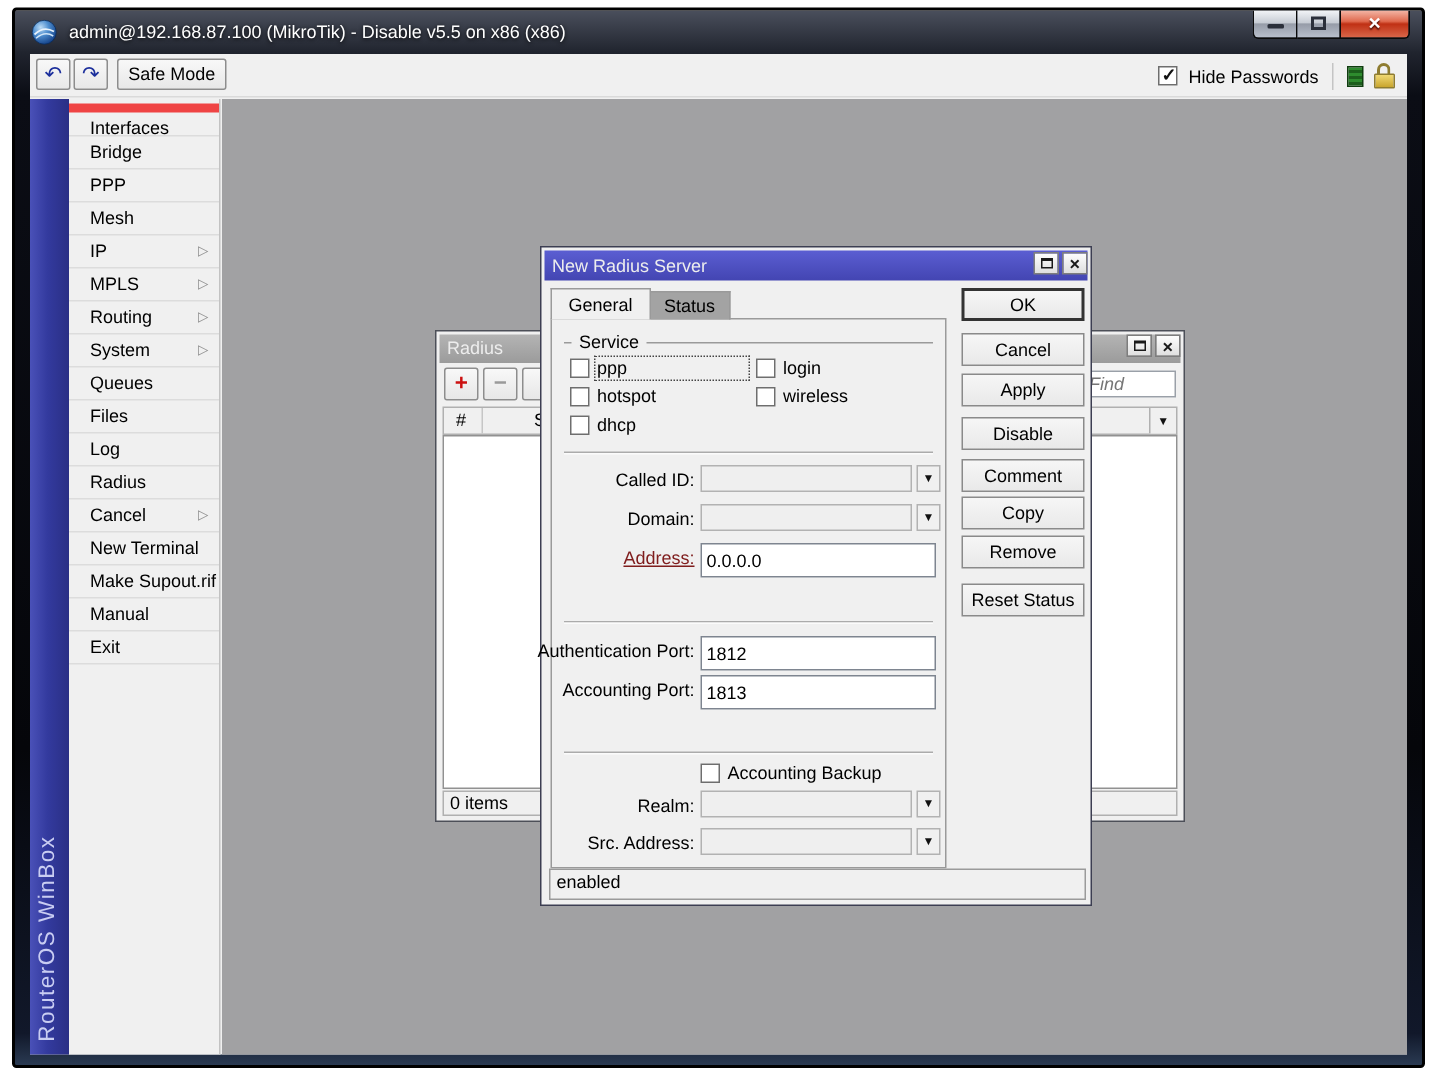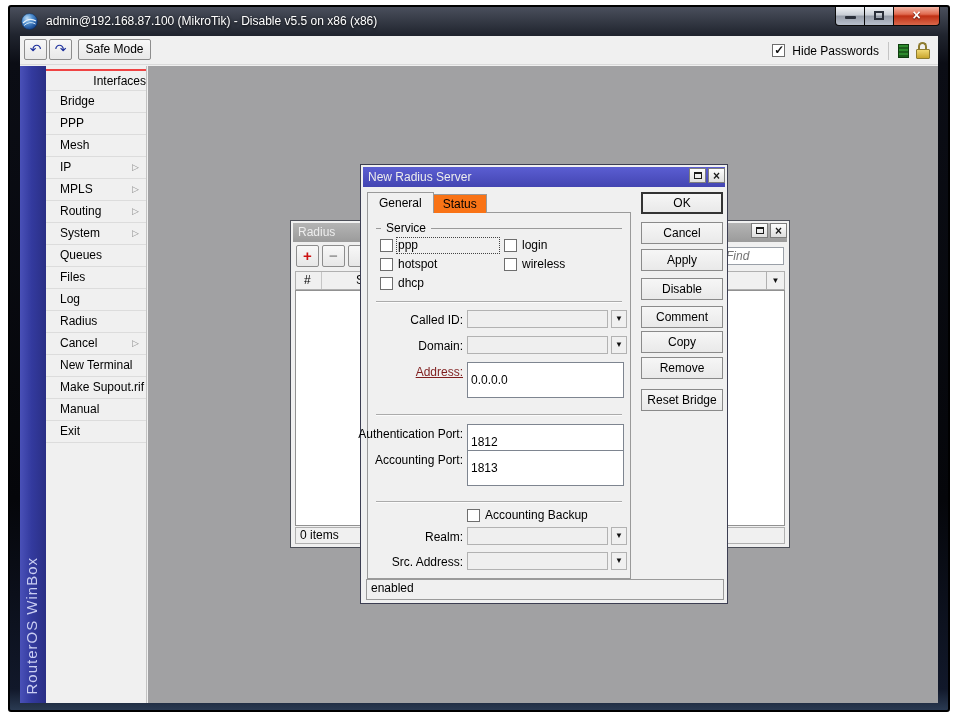--- a/index.html
+++ b/index.html
@@ -41,21 +41,21 @@
   .lock .shackle { position:absolute; left:2px; top:0; width:9px; height:8px; border:2px solid #8e7c30; border-bottom:none; border-radius:5px 5px 0 0; }
   .lock .body { position:absolute; left:0; bottom:0; width:14px; height:10px; background:linear-gradient(180deg,#f0d873,#c9a62e); border:1px solid #8e7c30; border-radius:1px; }
 
   .content { position:absolute; left:0; top:30px; right:0; bottom:0; }
   .strip { position:absolute; left:0; top:0; width:26px; height:100%;
     background:linear-gradient(90deg,#4a51b8 0%,#333a9e 45%,#2a2f85 100%); }
   .brand-vert { position:absolute; left:3px; bottom:8px; writing-mode:vertical-rl; transform:rotate(180deg);
     color:#c9cdf2; font-size:15px; letter-spacing:1px; white-space:nowrap; }
   .menu { position:absolute; left:26px; top:0; width:101px; height:100%; background:#f0f0f0; border-right:1px solid #c2c2c2; padding-top:3px; }
   .menu-item { position:relative; height:22px; line-height:21px; padding-left:14px; border-bottom:1px solid #dcdcdc; cursor:default; }
-  .menu-item:first-child { border-top:2px solid #ef4444;text-align:right; }
+  .menu-item:first-child { border-top:6px solid #ef4444; }
   .submenu-arrow { position:absolute; right:7px; top:0; color:#8f8f8f; font-size:9px; }
   .workspace { position:absolute; left:128px; top:0; right:0; bottom:0; background:#a1a1a3; }
 
   
   .cwin { position:absolute; background:#f0f0f0; border:1px solid #4c4f58; }
   .ctitle { position:absolute; left:2px; right:2px; top:2px; height:19px; line-height:19px; padding-left:5px; color:#ededed; overflow:hidden; }
   .ctitle-btns { position:absolute; right:2px; top:2px; display:flex; gap:2px; }
   .cbtn { width:17px; height:15px; background:linear-gradient(180deg,#fdfdfd,#dfdfdf); border:1px solid #7d7d7d; position:relative; text-align:center; }
   .cbtn .sq { position:absolute; left:4px; top:3px; width:8px; height:7px; border:1px solid #1a1a1a; border-top-width:2px; }
   .cbtn .x { line-height:13px; font-weight:bold; font-size:12px; color:#1a1a1a; }
@@ -76,38 +76,38 @@
   .rhead .h-drop { position:absolute; right:0; top:0; width:18px; height:100%; border-left:1px solid #b0b0b0; text-align:center; line-height:17px; font-size:8px; color:#111; background:#f0f0f0; }
   .rlist { position:absolute; left:4px; right:4px; top:69px; bottom:21px; background:#fff; border:1px solid #919191; }
   .rstatus { position:absolute; left:4px; right:4px; bottom:3px; height:17px; border:1px solid #b0b0b0; background:#f0f0f0; line-height:15px; padding-left:4px; }
 
   
   #dialog { left:360px; top:164px; width:368px; height:440px; z-index:10; border-color:#3c3e52; }
   #dialog .ctitle { background:linear-gradient(180deg,#5b5ed2,#4345b2); height:20px; line-height:20px; }
   #dialog .ctitle-btns { top:3px; }
   .tabs { position:absolute; left:6px; top:26px; height:22px; display:flex; align-items:flex-end; z-index:3; }
   .tab { border:1px solid #9a9a9a; border-bottom:none; padding:0 11px; line-height:20px; height:21px; background:#f0f0f0; position:relative; }
-  .tab.inactive { height:19px; line-height:18px; background:#f97316; border-left:none; padding:0 9px; }
+  .tab.inactive { height:19px; line-height:18px; background:#a3a3a3; border-left:none; padding:0 9px; }
   .panel { position:absolute; left:6px; top:47px; width:264px; height:367px; border:1px solid #9a9a9a; background:#f0f0f0; z-index:2; }
 
   .legend-row { position:absolute; left:8px; right:8px; top:8px; height:14px; display:flex; align-items:center; gap:5px; }
   .legend-dash { width:5px; height:1px; background:#9a9a9a; }
   .legend-line { flex:1; height:1px; background:#9a9a9a; margin-top:1px; }
 
   .cb-item { position:absolute; display:flex; align-items:center; gap:5px; height:14px; }
   .cb-sm { width:13px; height:13px; background:#fff; border:1px solid #6e6e6e; flex:none; }
   .cb-label { line-height:13px; }
   .cb-label.focused { width:100px; outline:1px dotted #444; outline-offset:1px; }
 
   .sep { position:absolute; left:8px; right:8px; height:2px; border-top:1px solid #ababab; border-bottom:1px solid #fbfbfb; }
 
   .frow { position:absolute; left:0; width:100%; height:18px; }
   .frow .lbl { position:absolute; left:0; top:3px; width:95px; display:flex; justify-content:flex-end; white-space:nowrap; }
   .frow .lbl.req { color:#7f1d1d;text-decoration:underline; }
-  .txt-input { position:absolute; left:99px; top:0; width:157px; height:36px; border:1px solid #7e8590; background:#fff;
+  .txt-input { position:absolute; left:99px; top:0; width:157px; height:23px; border:1px solid #7e8590; background:#fff;
     padding:0 3px; font-size:12px; font-family:"Liberation Sans", sans-serif; }
   .txt-input.w-combo { width:141px; }
   .combo-dis { position:absolute; left:99px; top:0; width:141px; height:18px; border:1px solid #b2b2b2; background:#efefef; }
   .arrow-btn { position:absolute; left:243px; top:0; width:16px; height:18px; border:1px solid #b2b2b2; background:#f0f0f0;
     text-align:center; line-height:16px; font-size:8px; color:#111; }
   .unit { position:absolute; left:246px; top:3px; }
 
   .dlg-btn { position:absolute; left:280px; width:82px; height:22px; background:linear-gradient(180deg,#f6f6f6,#e9e9e9);
     border:1px solid #8a8a8a; text-align:center; line-height:20px; cursor:default; }
   .dlg-btn.default { border:2px solid #333; line-height:18px; }
@@ -307,17 +307,17 @@
       </div>
     </div>
 
     <div class="dlg-btn default" style="top:27px;">OK</div>
     <div class="dlg-btn" style="top:57px;">Cancel</div>
     <div class="dlg-btn" style="top:84px;">Apply</div>
     <div class="dlg-btn" style="top:113px;">Disable</div>
     <div class="dlg-btn" style="top:141px;">Comment</div>
     <div class="dlg-btn" style="top:166px;">Copy</div>
     <div class="dlg-btn" style="top:192px;">Remove</div>
-    <div class="dlg-btn" style="top:224px;">Reset Bridge</div>
+    <div class="dlg-btn" style="top:224px;">Reset Status</div>
 
     <div class="dstatus">enabled</div>
   </div>
 </div>
 
 </body></html>

